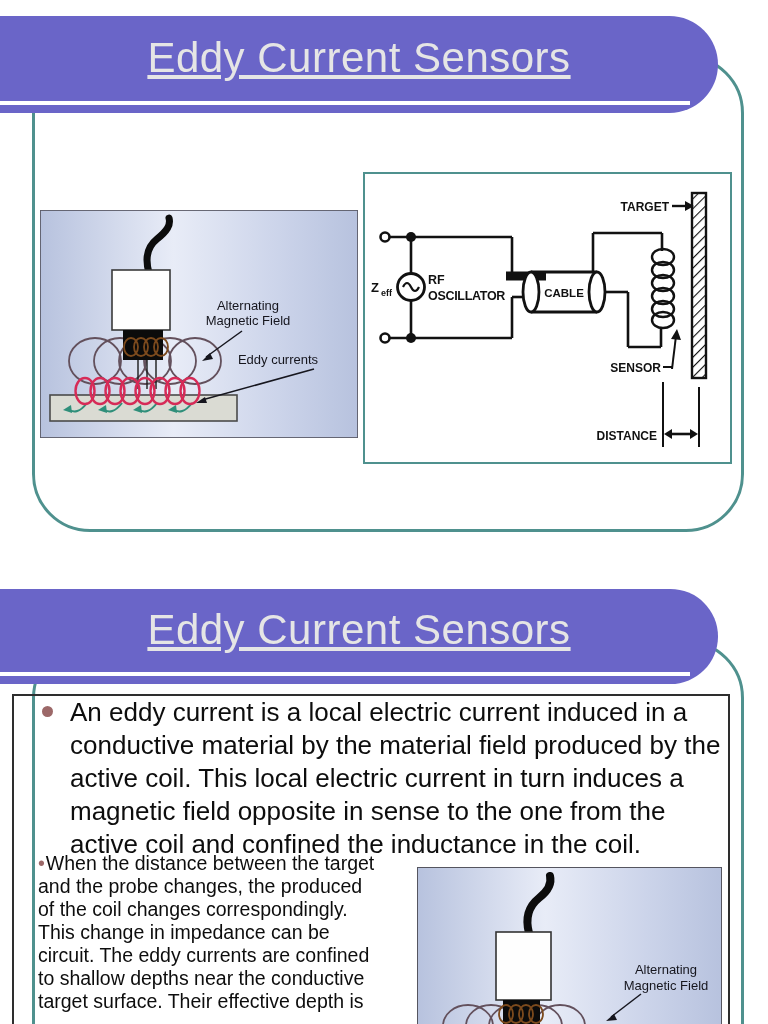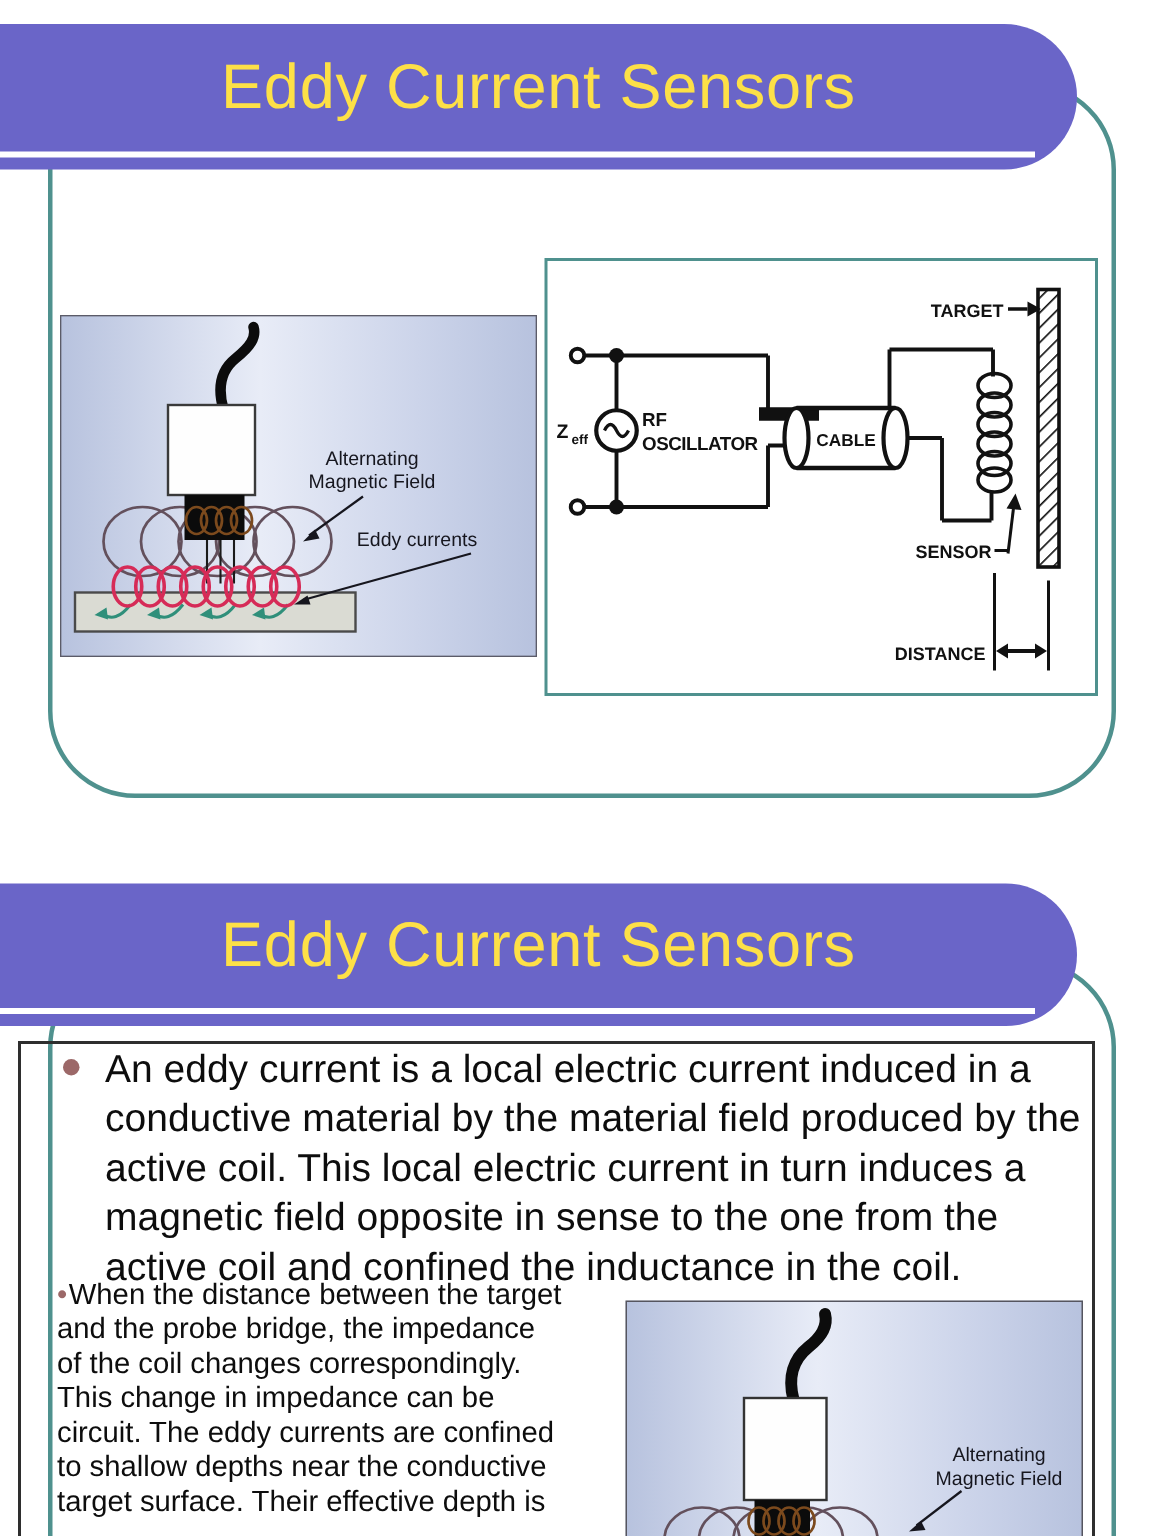--- a/index.html
+++ b/index.html
@@ -7,21 +7,21 @@
         font-family:"Liberation Sans",sans-serif;}
   
   .frame{position:absolute;border:3.5px solid #4f918e;border-radius:58px;background:transparent;}
   .frame1{left:32px;top:55px;width:706px;height:471px;}
   .frame2{left:32px;top:640px;width:706px;height:460px;}
   
   .titlebar{position:absolute;left:0;width:718px;background:#6a65c8;
             border-radius:0 50px 50px 0;display:flex;align-items:center;justify-content:center;}
   .bar1{top:16px;height:97px;}
   .bar2{top:589px;height:95px;}
-  .titletext{color:#fde047;font-size:42px;letter-spacing:0.5px;padding-bottom:14px;}
+  .titletext{color:#e5e5e5;font-size:42px;letter-spacing:0.5px;padding-bottom:14px;text-decoration:underline;}
   .divider{position:absolute;left:0;bottom:8px;height:4px;width:690px;background:#ffffff;}
   
   .fig{position:absolute;}
   .fig svg{display:block;width:100%;height:100%;}
   .circuitbox{border:2.5px solid #4f918e;background:#ffffff;}
   
   .textbox{position:absolute;left:12px;top:694px;width:714px;height:400px;
            border:2px solid #2e2e2e;background:transparent;}
   .bullet-dot{position:absolute;left:42px;top:706px;width:11px;height:11px;border-radius:50%;
               background:#9c6868;}
@@ -200,21 +200,21 @@
         <div>conductive material by the material field produced by the</div>
         <div>active coil. This local electric current in turn induces a</div>
         <div>magnetic field opposite in sense to the one from the</div>
         <div>active coil and confined the inductance in the coil.</div>
       </div>
   </div>
 
   <div class="b2">
     <div><span class="marker">•</span><span>When the distance between the target</span></div>
     <div>
-        <div>and the probe bridge, the impedance</div>
+        <div>and the probe changes, the produced</div>
         <div>of the coil changes correspondingly.</div>
         <div>This change in impedance can be</div>
         <div>circuit. The eddy currents are confined</div>
         <div>to shallow depths near the conductive</div>
         <div>target surface. Their effective depth is</div>
       </div>
   </div>
 
   <div class="fig" style="left:417px;top:867px;width:305px;height:157px;">
     <svg viewBox="417 867 305 157" xmlns="http://www.w3.org/2000/svg">

